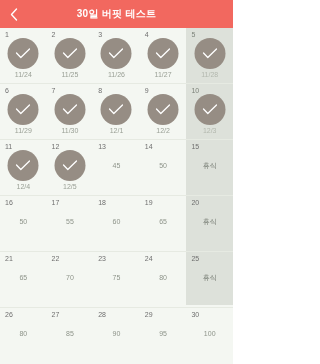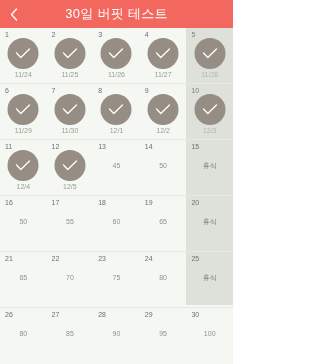--- a/index.html
+++ b/index.html
@@ -39,25 +39,25 @@
     top: 0;
     width: 28px;
     height: 28px;
     display: flex;
     align-items: center;
     justify-content: center;
     cursor: pointer;
   }
   .back-btn svg { display: block; }
   .header-title {
-    font-size: 13px;
+    font-size: 10px;
     color: #ffffff;
     letter-spacing: 0.3px;
     white-space: nowrap;
-    font-weight: 400;
+    font-weight: 700;
   }
 
   
   .calendar {
     position: relative;
     width: 233px;
     height: 336px;
     background: #f4f7f2;
   }
 

